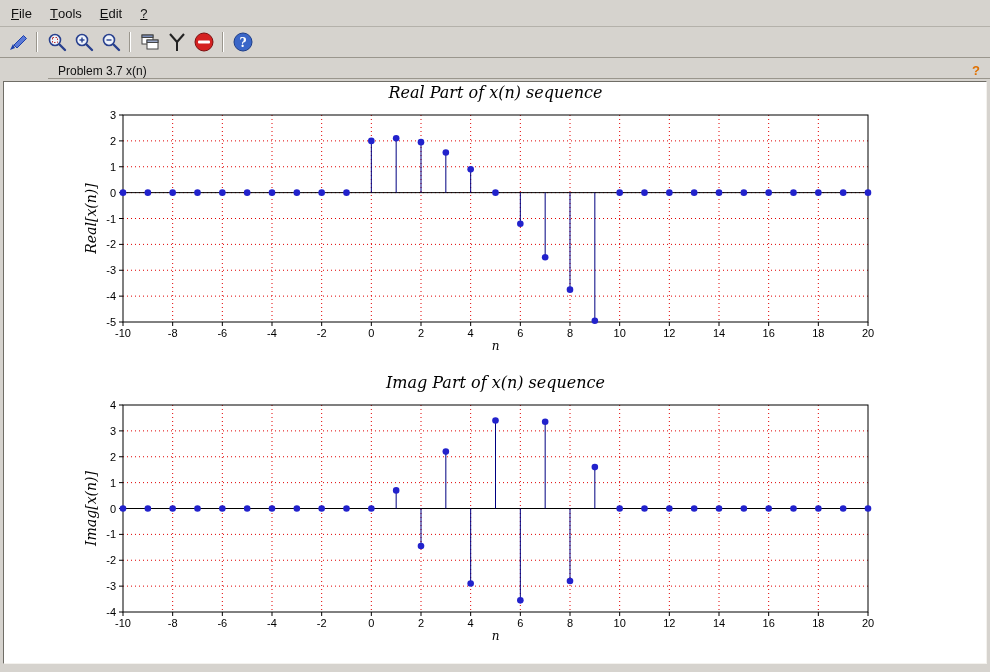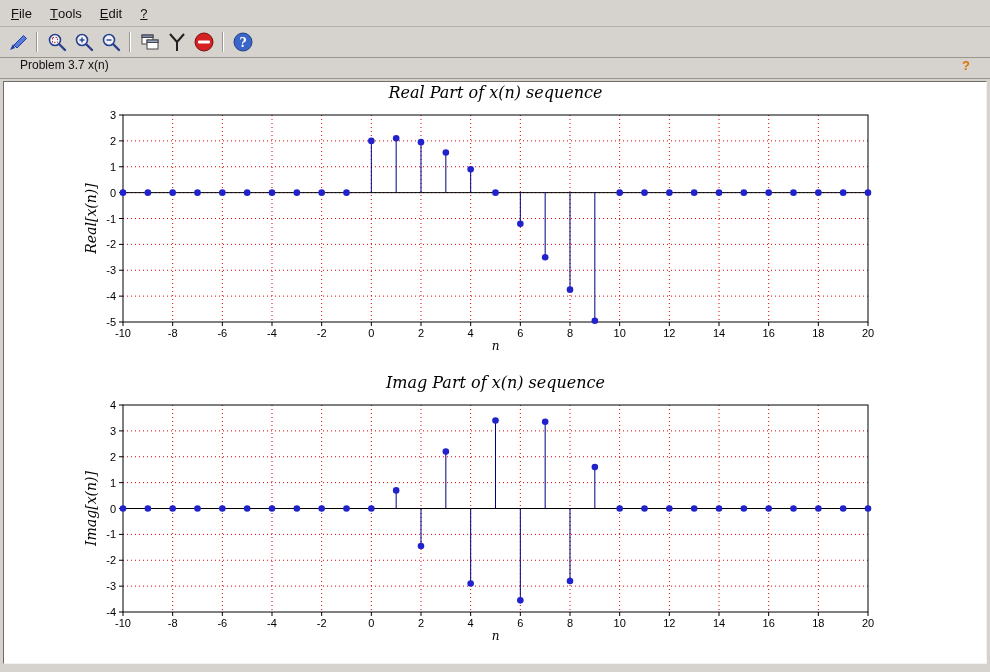--- a/index.html
+++ b/index.html
@@ -29,23 +29,23 @@
   }
   .tool-btn{
     width:27px;height:26px;display:flex;align-items:center;justify-content:center;
     border:1px solid transparent;background:transparent;padding:0;
   }
   .tool-btn svg{display:block;}
   .tsep{width:0;height:20px;border-left:1px solid #9a968d;border-right:1px solid #ffffff;margin:0 5px;}
 
   
   .infobar{
-    height:20px;display:flex;align-items:flex-start;justify-content:space-between;
-    padding:0 20px;font-size:12px;color:#111;
-    background:#d6d3ce;border-bottom:1px solid #9a968d;
+    height:20px;display:flex;align-items:flex-end;justify-content:space-between;
+    padding:0 10px;font-size:12px;color:#111;
+    background:#d6d3ce;border-bottom:1px solid #9a968d;margin-left:48px;
   }
   .infobar .help{color:#e07000;font-weight:bold;font-size:13px;cursor:default;}
 
   
   .canvas-frame{flex:1;background:#d6d3ce;padding:2px 3px 8px 3px;}
   .canvas{
     background:#ffffff;height:581px;
     border:1px solid;border-color:#6f6d66 #f4f2ee #f4f2ee #6f6d66;
     overflow:hidden;
   }

